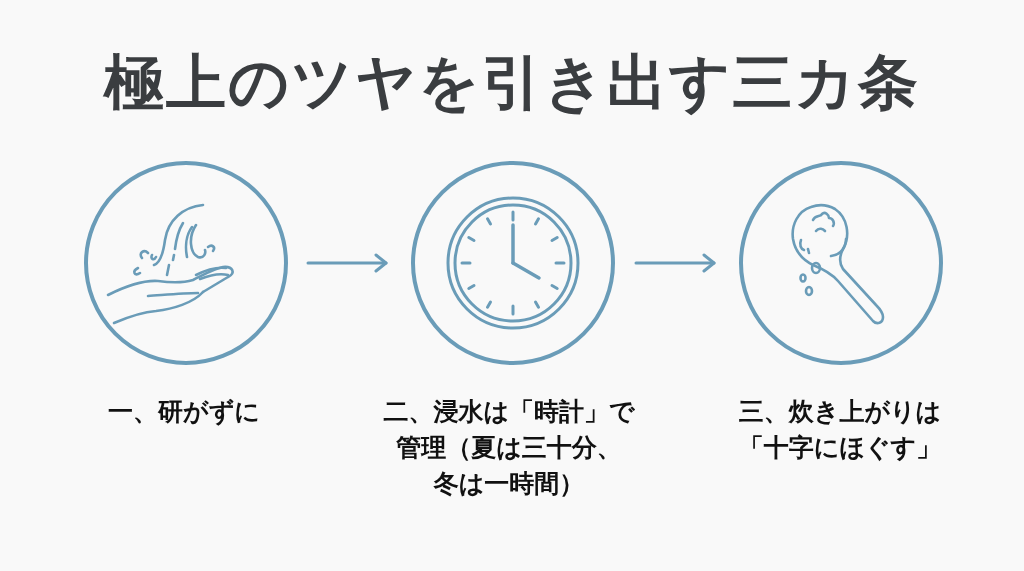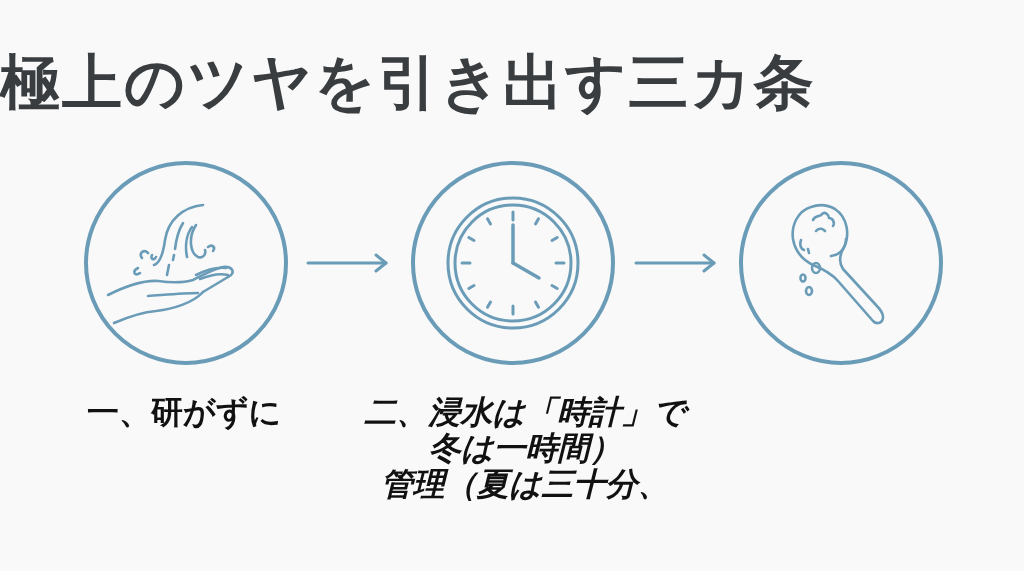--- a/index.html
+++ b/index.html
@@ -4,38 +4,38 @@
 <style>
   html, body { margin: 0; padding: 0; }
   body {
     width: 1024px; height: 571px; overflow: hidden;
     background: #f9f9f9;
     position: relative;
     font-family: "DejaVu Sans", sans-serif;
   }
   .title {
     position: absolute; left: 0; top: 42px; width: 1024px;
-    text-align: left;
+    text-align: center;
     font-family: "DejaVu Serif", serif;
     font-size: 60px; font-weight: bold; letter-spacing: 2px;
     color: #3a3d40;
     line-height: 80px;
   }
   .step-circle {
     position: absolute;
     width: 196px; height: 196px;
     border: 4px solid #6a9cb8;
     border-radius: 50%;
   }
   .step-circle svg { position: absolute; left: 0; top: 0; }
   .arrow { position: absolute; }
   .caption {
     position: absolute;
     text-align: center;
-    font-size: 32px; font-weight: bold;
+    font-size: 25px; font-weight: bold;
     color: #111;
     line-height: 36px;
     white-space: nowrap;
   }
   .caption span { display: block; }
 </style>
 </head>
 <body>
 
 <div class="title">極上のツヤを引き出す三カ条</div>
@@ -112,20 +112,22 @@
     <ellipse cx="73" cy="103" rx="4" ry="5"></ellipse>
     <ellipse cx="60" cy="113" rx="2.5" ry="3.5"></ellipse>
     <ellipse cx="66" cy="126" rx="3" ry="4"></ellipse>
   </svg>
 </div>
 
 <div class="caption" style="left:34px; top:394px; width:300px;">
   <span>一、研がずに</span>
 </div>
 
-<div class="caption" style="left:360px; top:394px; width:330px;font-style:italic;">
+<div class="caption" style="left:344px; top:394px; width:330px;">
   <span>二、浸水は「時計」で</span>
+  <span>管理（夏は三十分、</span>
   <span>冬は一時間）</span>
-  <span>管理（夏は三十分、</span>
 </div>
 
 <div class="caption" style="left:690px; top:394px; width:300px;">
+  <span>三、炊き上がりは</span>
+  <span>「十字にほぐす」</span>
 </div>
 
 </body></html>

